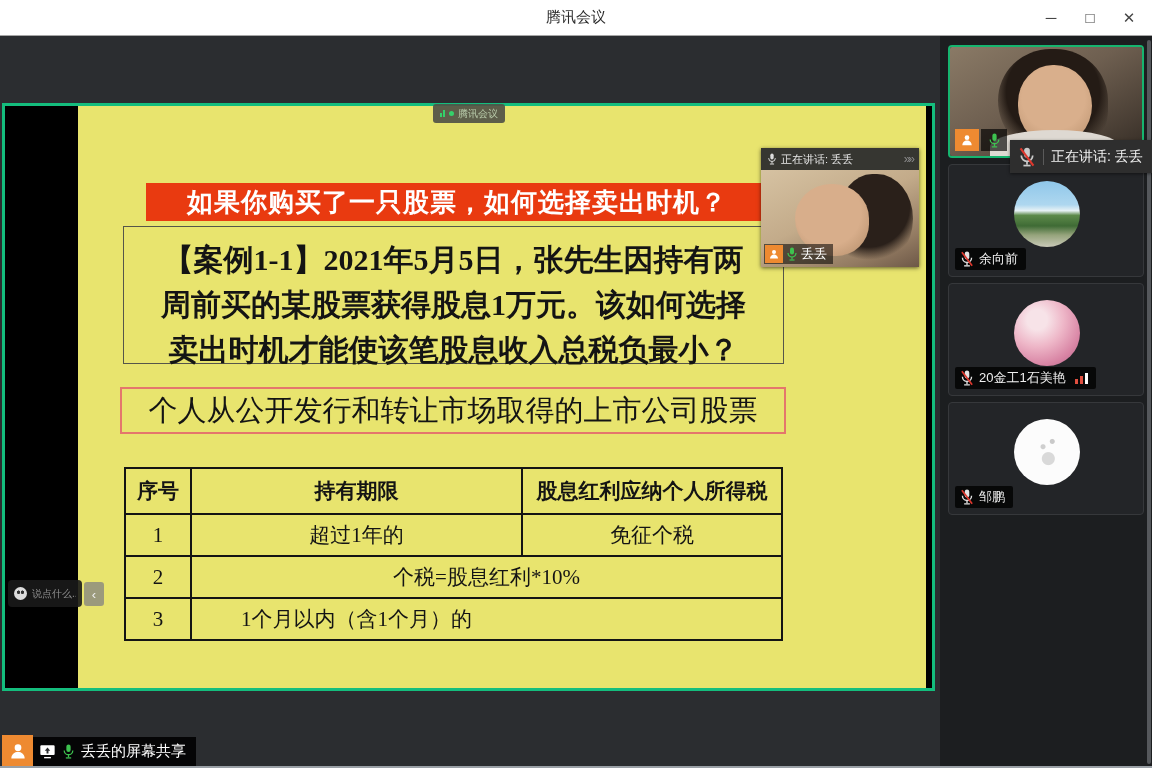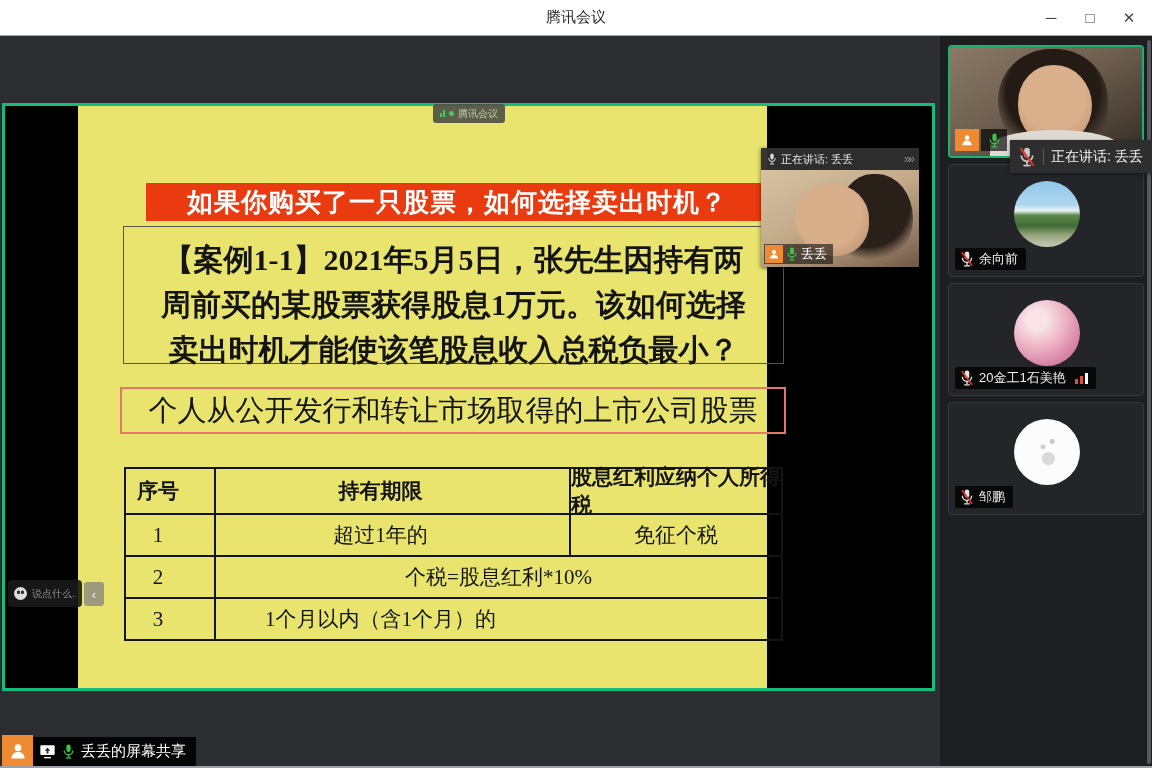--- a/index.html
+++ b/index.html
@@ -10,33 +10,33 @@
             border-bottom:1px solid #a6a6a6;box-sizing:border-box;}
   .titlebar .title{position:absolute;left:0;right:0;top:8px;text-align:center;
                    font-size:15px;color:#2b2b2b;}
   .win-btn{position:absolute;top:0;width:30px;height:35px;display:flex;align-items:center;
            justify-content:center;font-size:15px;color:#454545;cursor:pointer;}
   .win-min{right:86px;} .win-max{right:47px;} .win-close{right:8px;}
   
   .stage{position:absolute;left:0;top:36px;width:940px;height:732px;background:#2b2d30;}
   .share-frame{position:absolute;left:2px;top:67px;width:933px;height:588px;box-sizing:border-box;
                border:3px solid #14bd7d;background:#000;}
-  .slide{position:absolute;left:73px;top:0;width:689px;height:582px;background:#e8e46e;}
+  .slide{position:absolute;left:73px;top:0;width:848px;height:582px;background:#e8e46e;}
   .slide-banner{position:absolute;left:68px;top:77px;width:622px;height:38px;background:#e93a10;
                 color:#fff;font-weight:bold;font-size:26px;letter-spacing:1px;display:flex;
                 align-items:center;justify-content:center;white-space:nowrap;}
   .case-box{position:absolute;left:45px;top:120px;width:661px;height:138px;box-sizing:border-box;
             border:1px solid #55554a;font-family:"Liberation Serif",serif;font-weight:bold;
             color:#141414;font-size:30px;line-height:45px;text-align:center;padding-top:10px;}
   .subtitle-box{position:absolute;left:42px;top:281px;width:666px;height:47px;box-sizing:border-box;
             border:2px solid #e4766c;font-family:"Liberation Serif",serif;color:#141414;
             font-size:29px;line-height:43px;text-align:center;white-space:nowrap;}
   .tbl{position:absolute;left:46px;top:361px;width:659px;box-sizing:border-box;
        border:2px solid #141414;font-family:"Liberation Serif",serif;color:#141414;}
-  .t-row{display:flex;gap:24px;}
+  .t-row{display:flex;}
   .t-row + .t-row{border-top:2px solid #141414;}
   .t-cell{display:flex;align-items:center;justify-content:center;font-size:21px;
           box-sizing:border-box;height:40px;}
   .t-head .t-cell{height:44px;font-weight:bold;}
   .t-cell.c0{width:64px;} .t-cell.c1{width:331px;border-left:2px solid #141414;}
   .t-cell.c2{flex:1;border-left:2px solid #141414;}
   
   .watermark{position:absolute;left:428px;top:-2px;height:19px;padding:0 7px;border-radius:3px;
              background:rgba(80,82,70,.92);display:flex;align-items:center;gap:4px;
              font-size:10px;color:#b7c9a8;}

